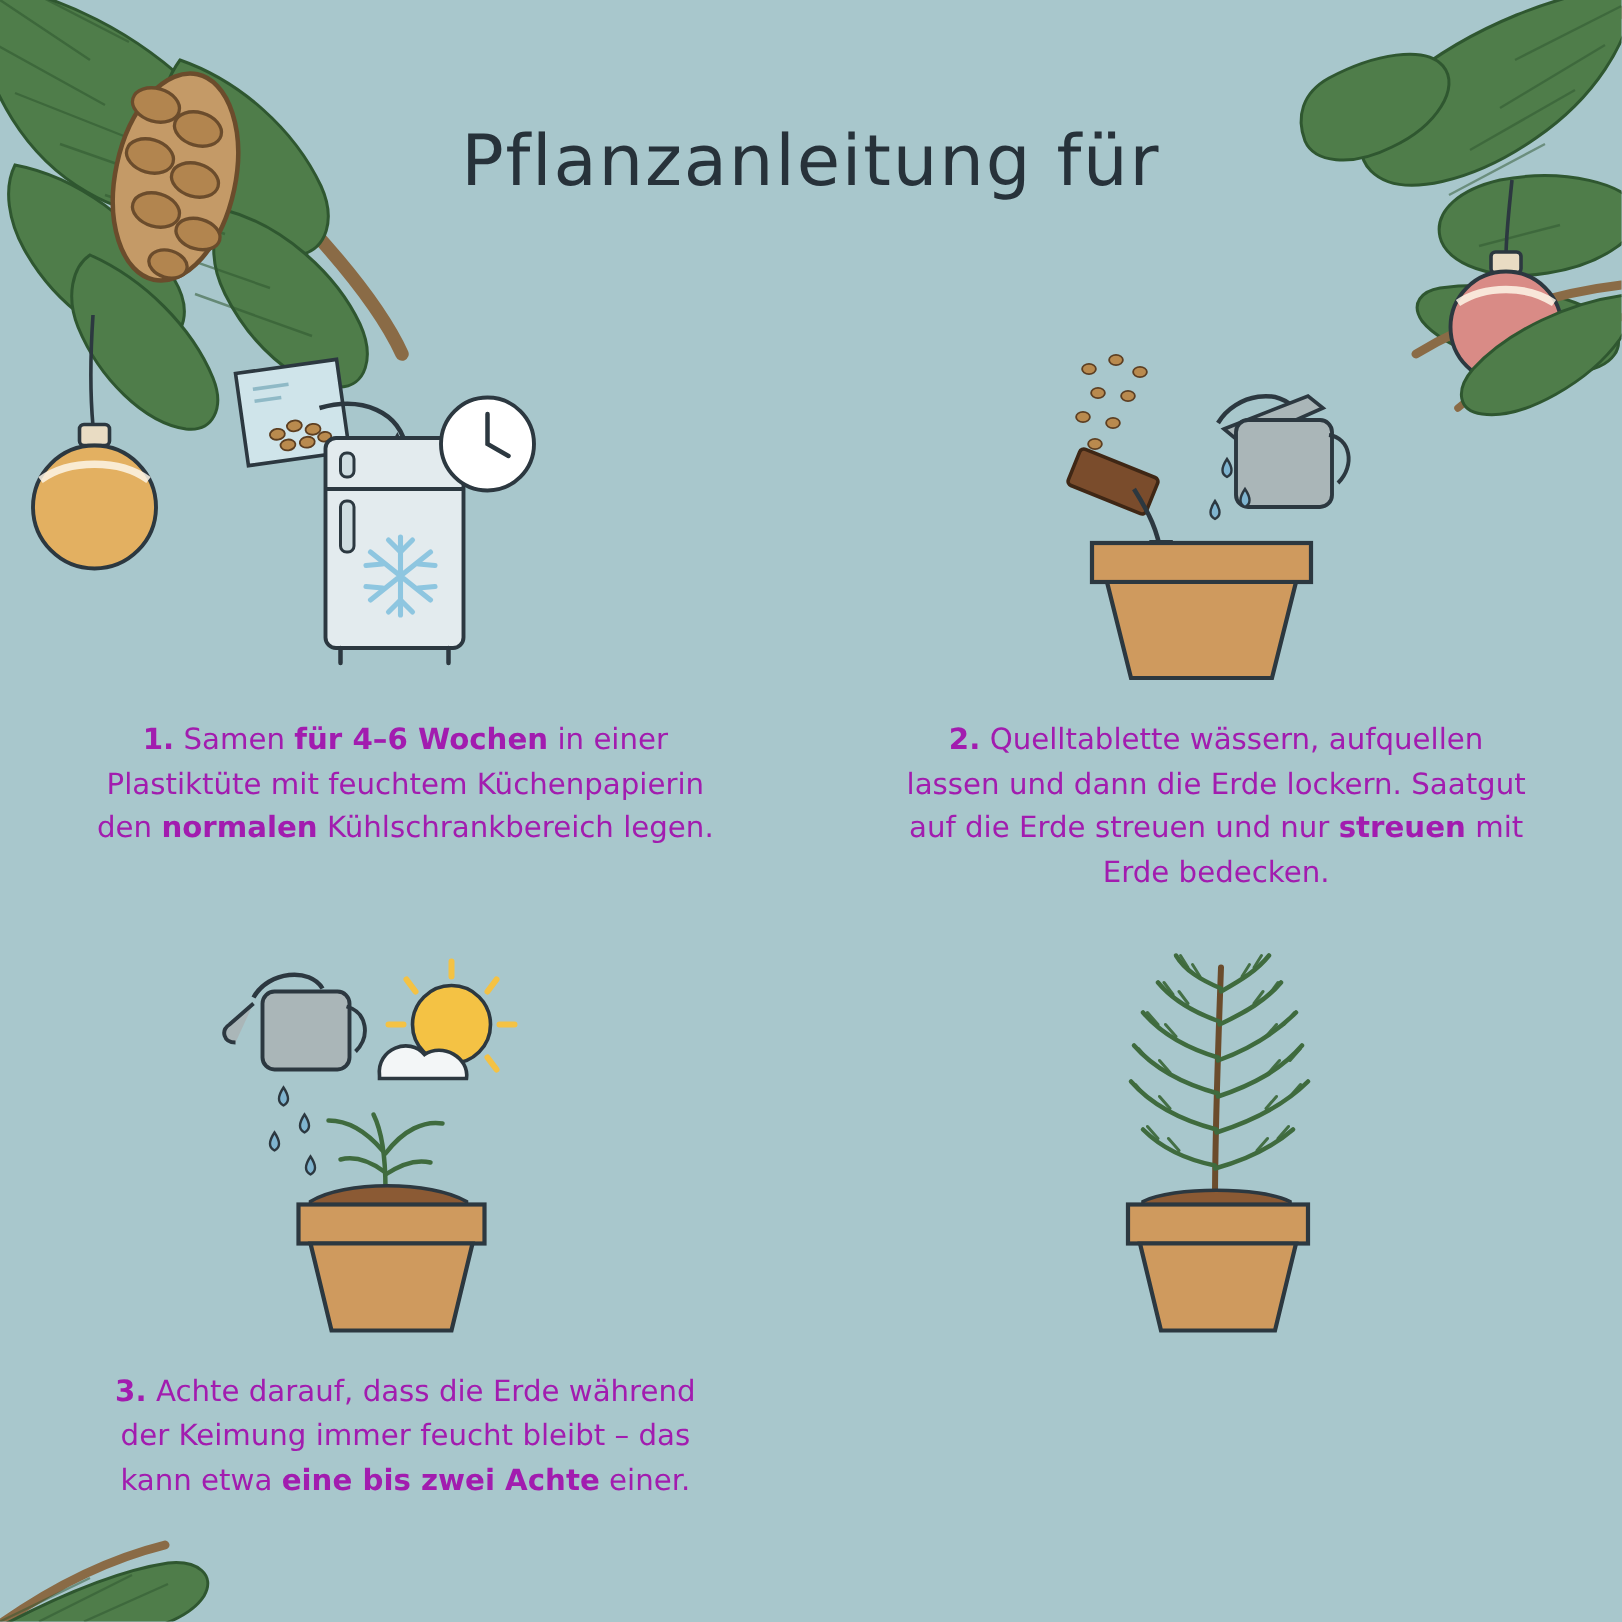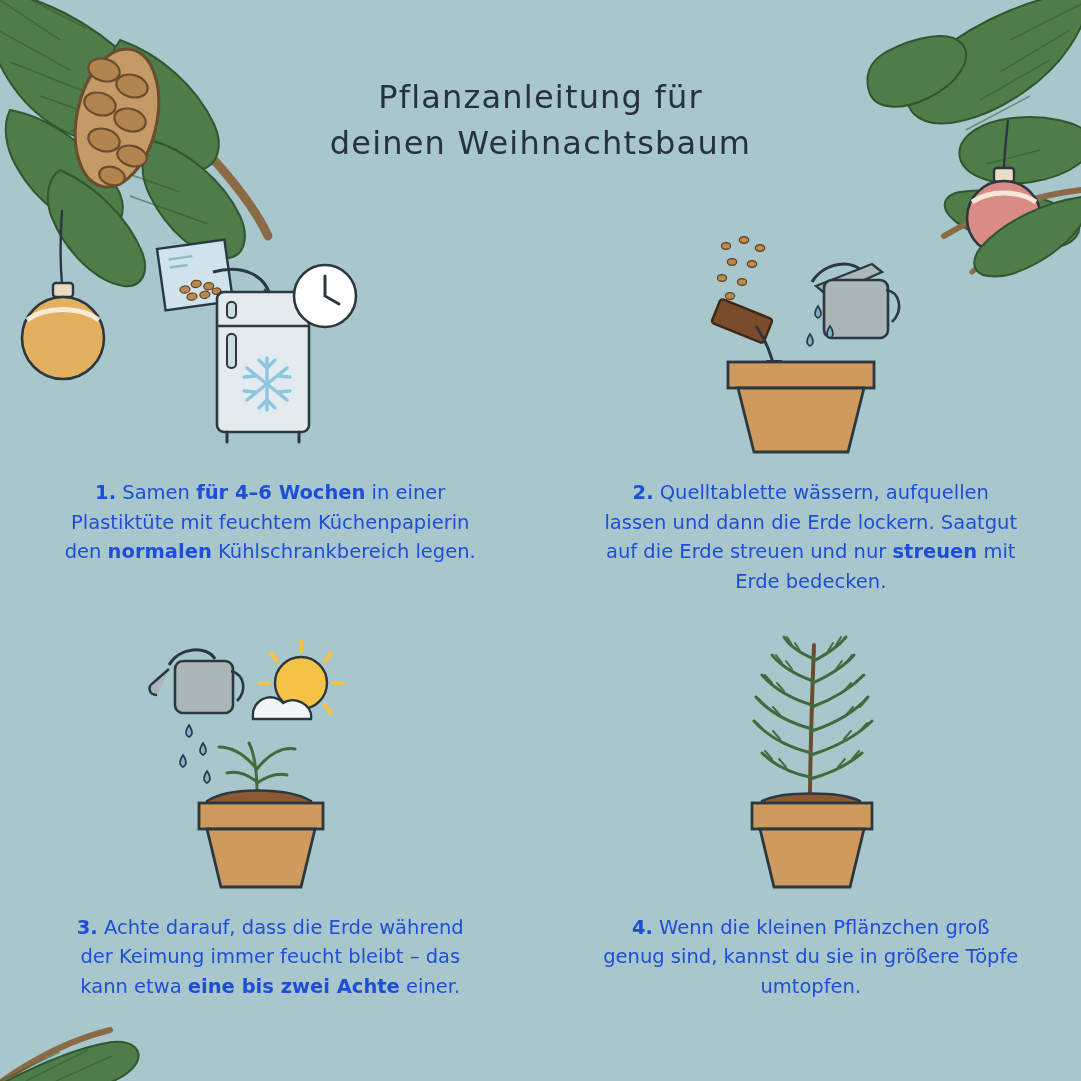--- a/index.html
+++ b/index.html
@@ -14,21 +14,21 @@
 
   
   .deco{position:absolute;inset:0;width:1081px;height:1081px;pointer-events:none;}
 
   
   .title{
     position:absolute;top:74px;left:0;width:1081px;
     text-align:center;
     color:#27323a;
     font-family:"DejaVu Sans", sans-serif;
-    font-size:32px;
+    font-size:47px;
     line-height:1.45;
     letter-spacing:1.2px;
     font-weight:400;
   }
   .title .l2{display:block;}
 
   
   .steps{
     position:absolute;top:210px;left:0;width:1081px;
     display:grid;
@@ -39,21 +39,21 @@
   .step{
     display:flex;flex-direction:column;align-items:center;
     padding:0 44px;
     box-sizing:border-box;
   }
   .art{height:250px;display:flex;align-items:flex-end;justify-content:center;}
   .art svg{display:block;}
   .caption{
     margin-top:18px;
     text-align:center;
-    color:#1d4ed8;
+    color:#a21caf;
     font-size:19.5px;
     line-height:1.52;
     max-width:420px;
   }
   .caption b{font-weight:700;}
   .num{font-weight:700;}
 
   .step-3 .art, .step-4 .art{height:272px;}
 </style>
 </head>
@@ -142,21 +142,20 @@
         <path d="M-14 1092 C 26 1070, 72 1048, 112 1042 C 132 1040, 144 1050, 136 1064 C 122 1086, 70 1096, 20 1096 Z"></path>
       </g>
       <g stroke="#2f5730" stroke-width="1.6" opacity="0.5">
         <path d="M0 1081 L 60 1052 M26 1081 L 88 1050 M56 1081 L 112 1056"></path>
       </g>
     </g>
   </svg>
 
   <div class="title">
     <span>Pflanzanleitung für</span>
-    <span class="l2">deinen Weihnachtsbaum</span>
   </div>
 
   <div class="steps">
 
     <div class="step step-1">
       <div class="art">
         <svg width="230" height="230" viewBox="0 0 230 230">
 
           <g>
             <rect x="6" y="14" width="68" height="62" fill="#cfe4ea" stroke="#2c3840" stroke-width="2.4" transform="rotate(-8 40 45)"></rect>
@@ -336,20 +335,16 @@
           </g>
 
           <path d="M66 176 C 86 166, 144 166, 164 176 L 164 182 L 66 182 Z" fill="#8b5a34" stroke="#2c3840" stroke-width="2.4"></path>
 
           <g>
             <rect x="56" y="178" width="120" height="26" fill="#cf9a5e" stroke="#2c3840" stroke-width="2.8"></rect>
             <path d="M64 204 L 168 204 L 154 262 L 78 262 Z" fill="#cf9a5e" stroke="#2c3840" stroke-width="2.8"></path>
           </g>
         </svg>
       </div>
-      <div class="caption">
-        <b class="num">4.</b>
-        <span> Wenn die kleinen Pflänzchen groß genug sind, kannst du sie in größere Töpfe umtopfen.</span>
-      </div>
     </div>
 
   </div>
 </div>
 
 </body></html>

